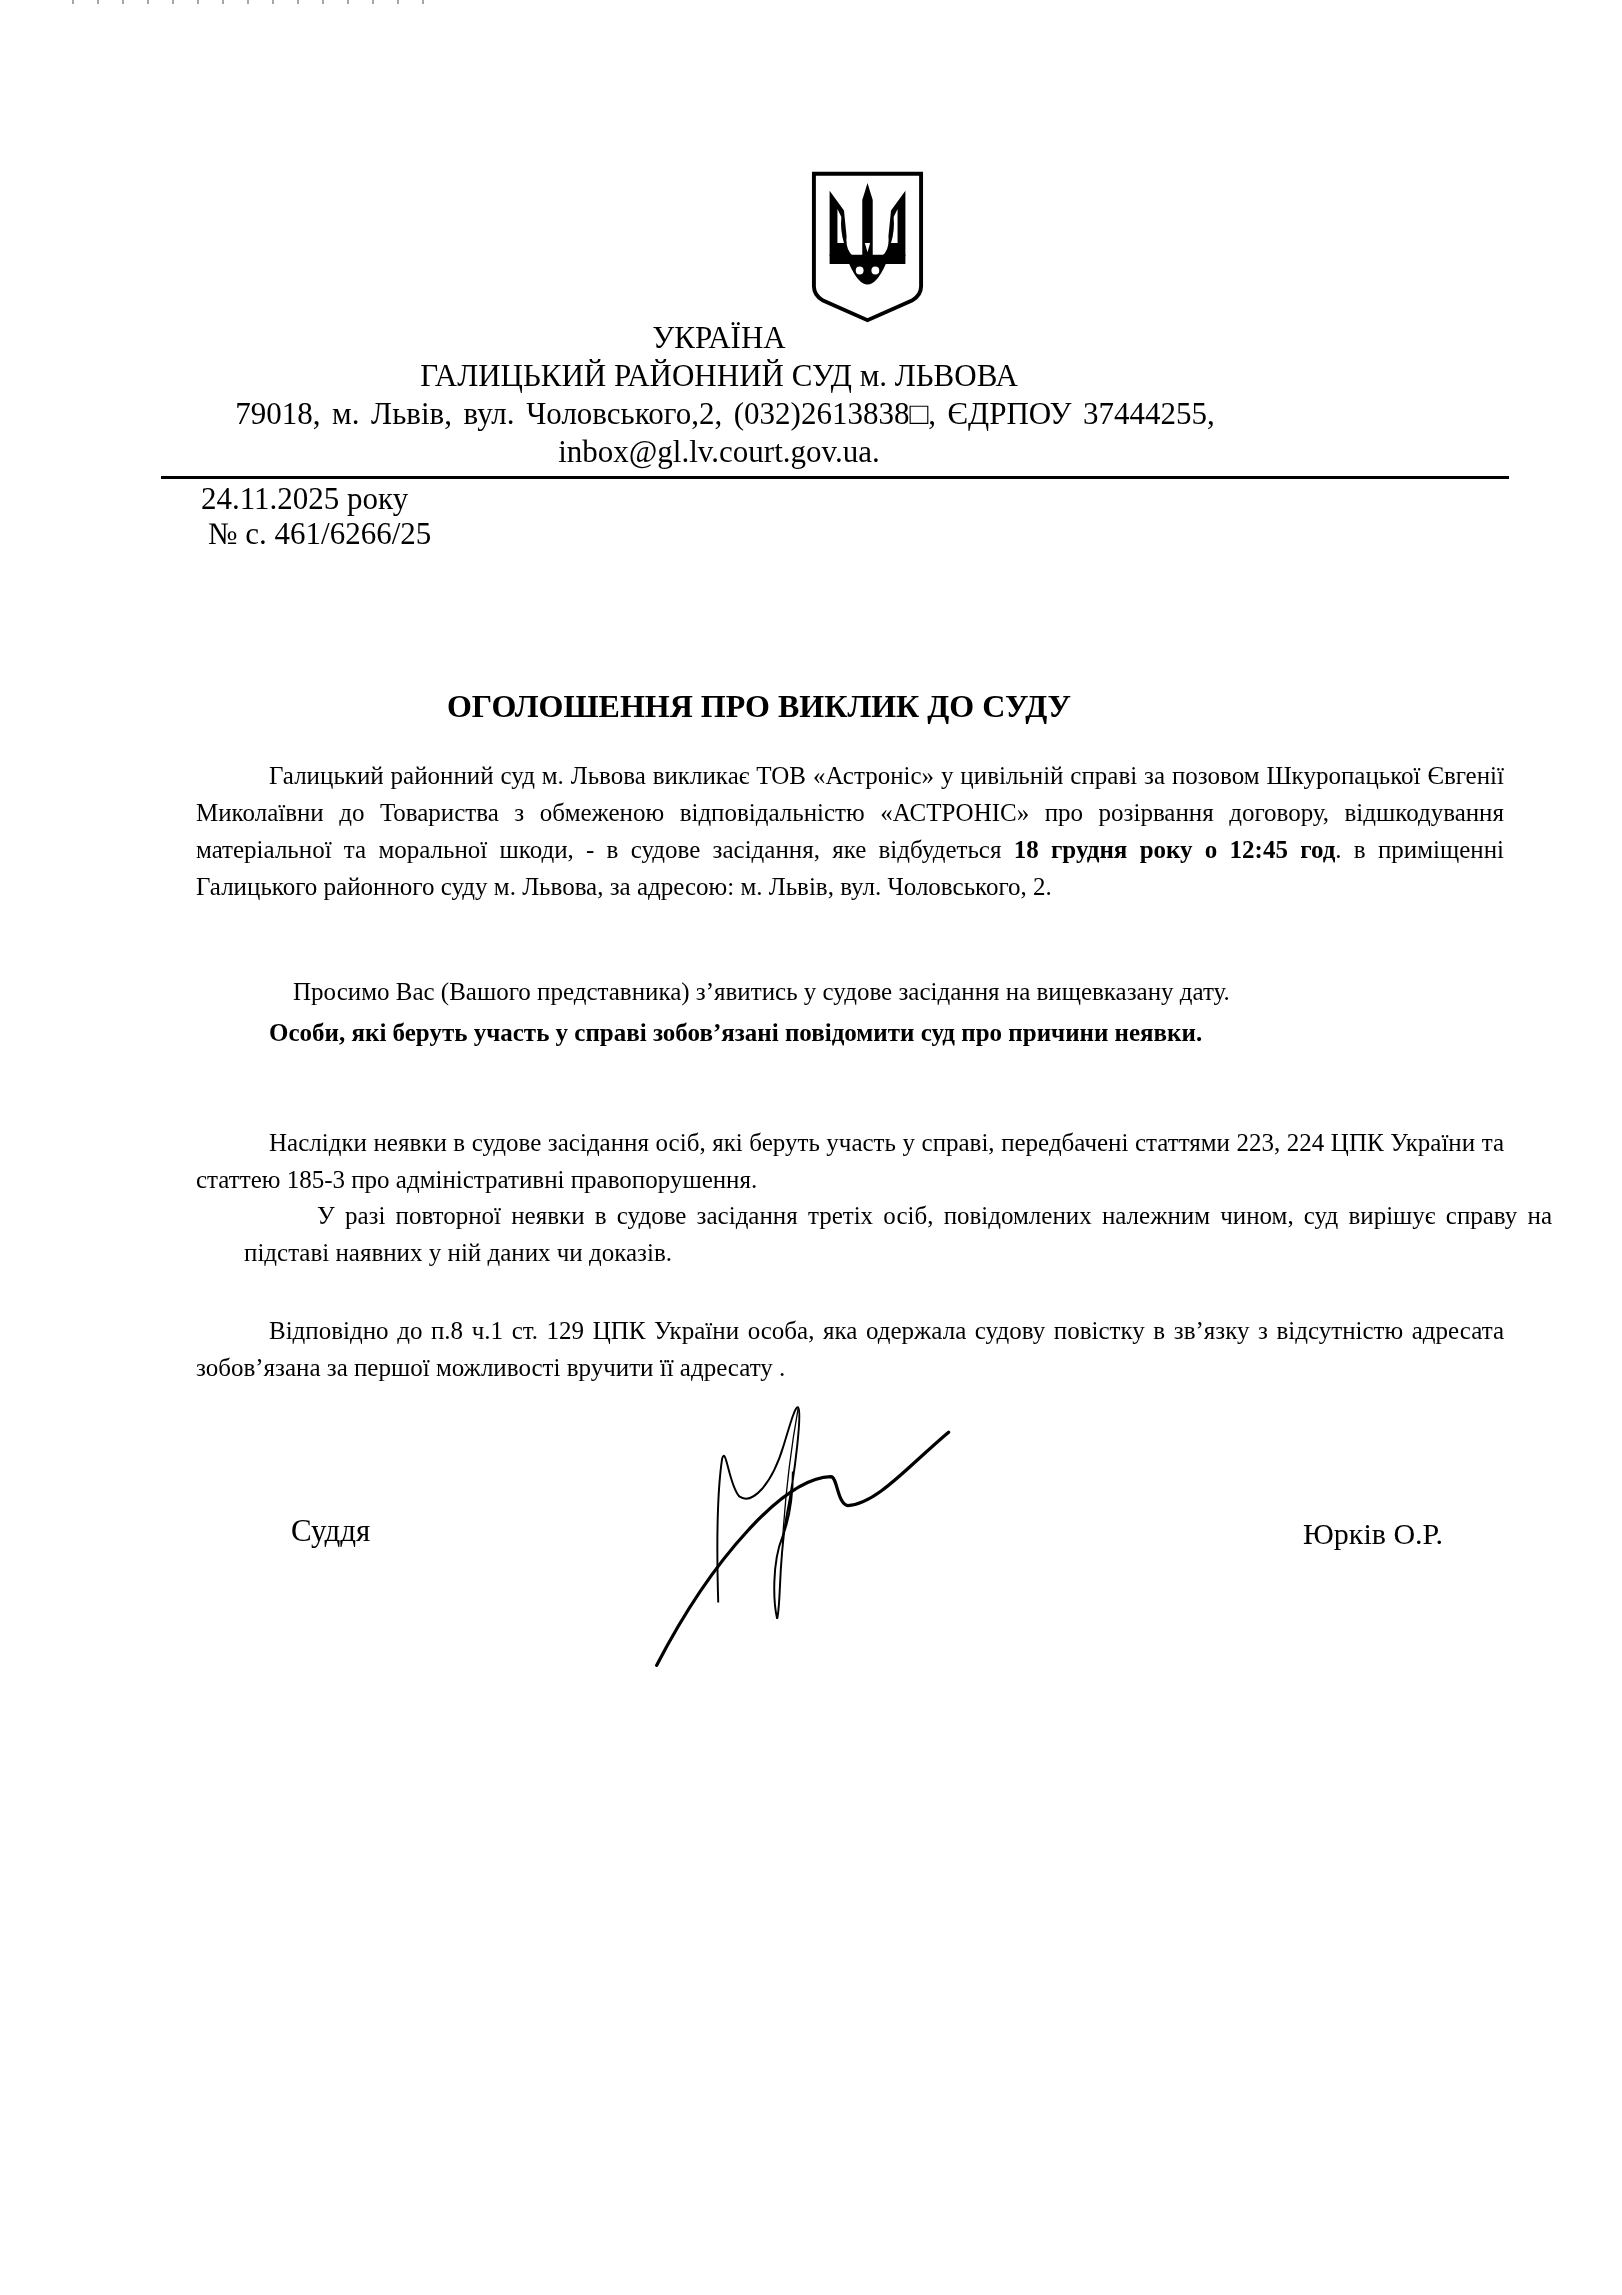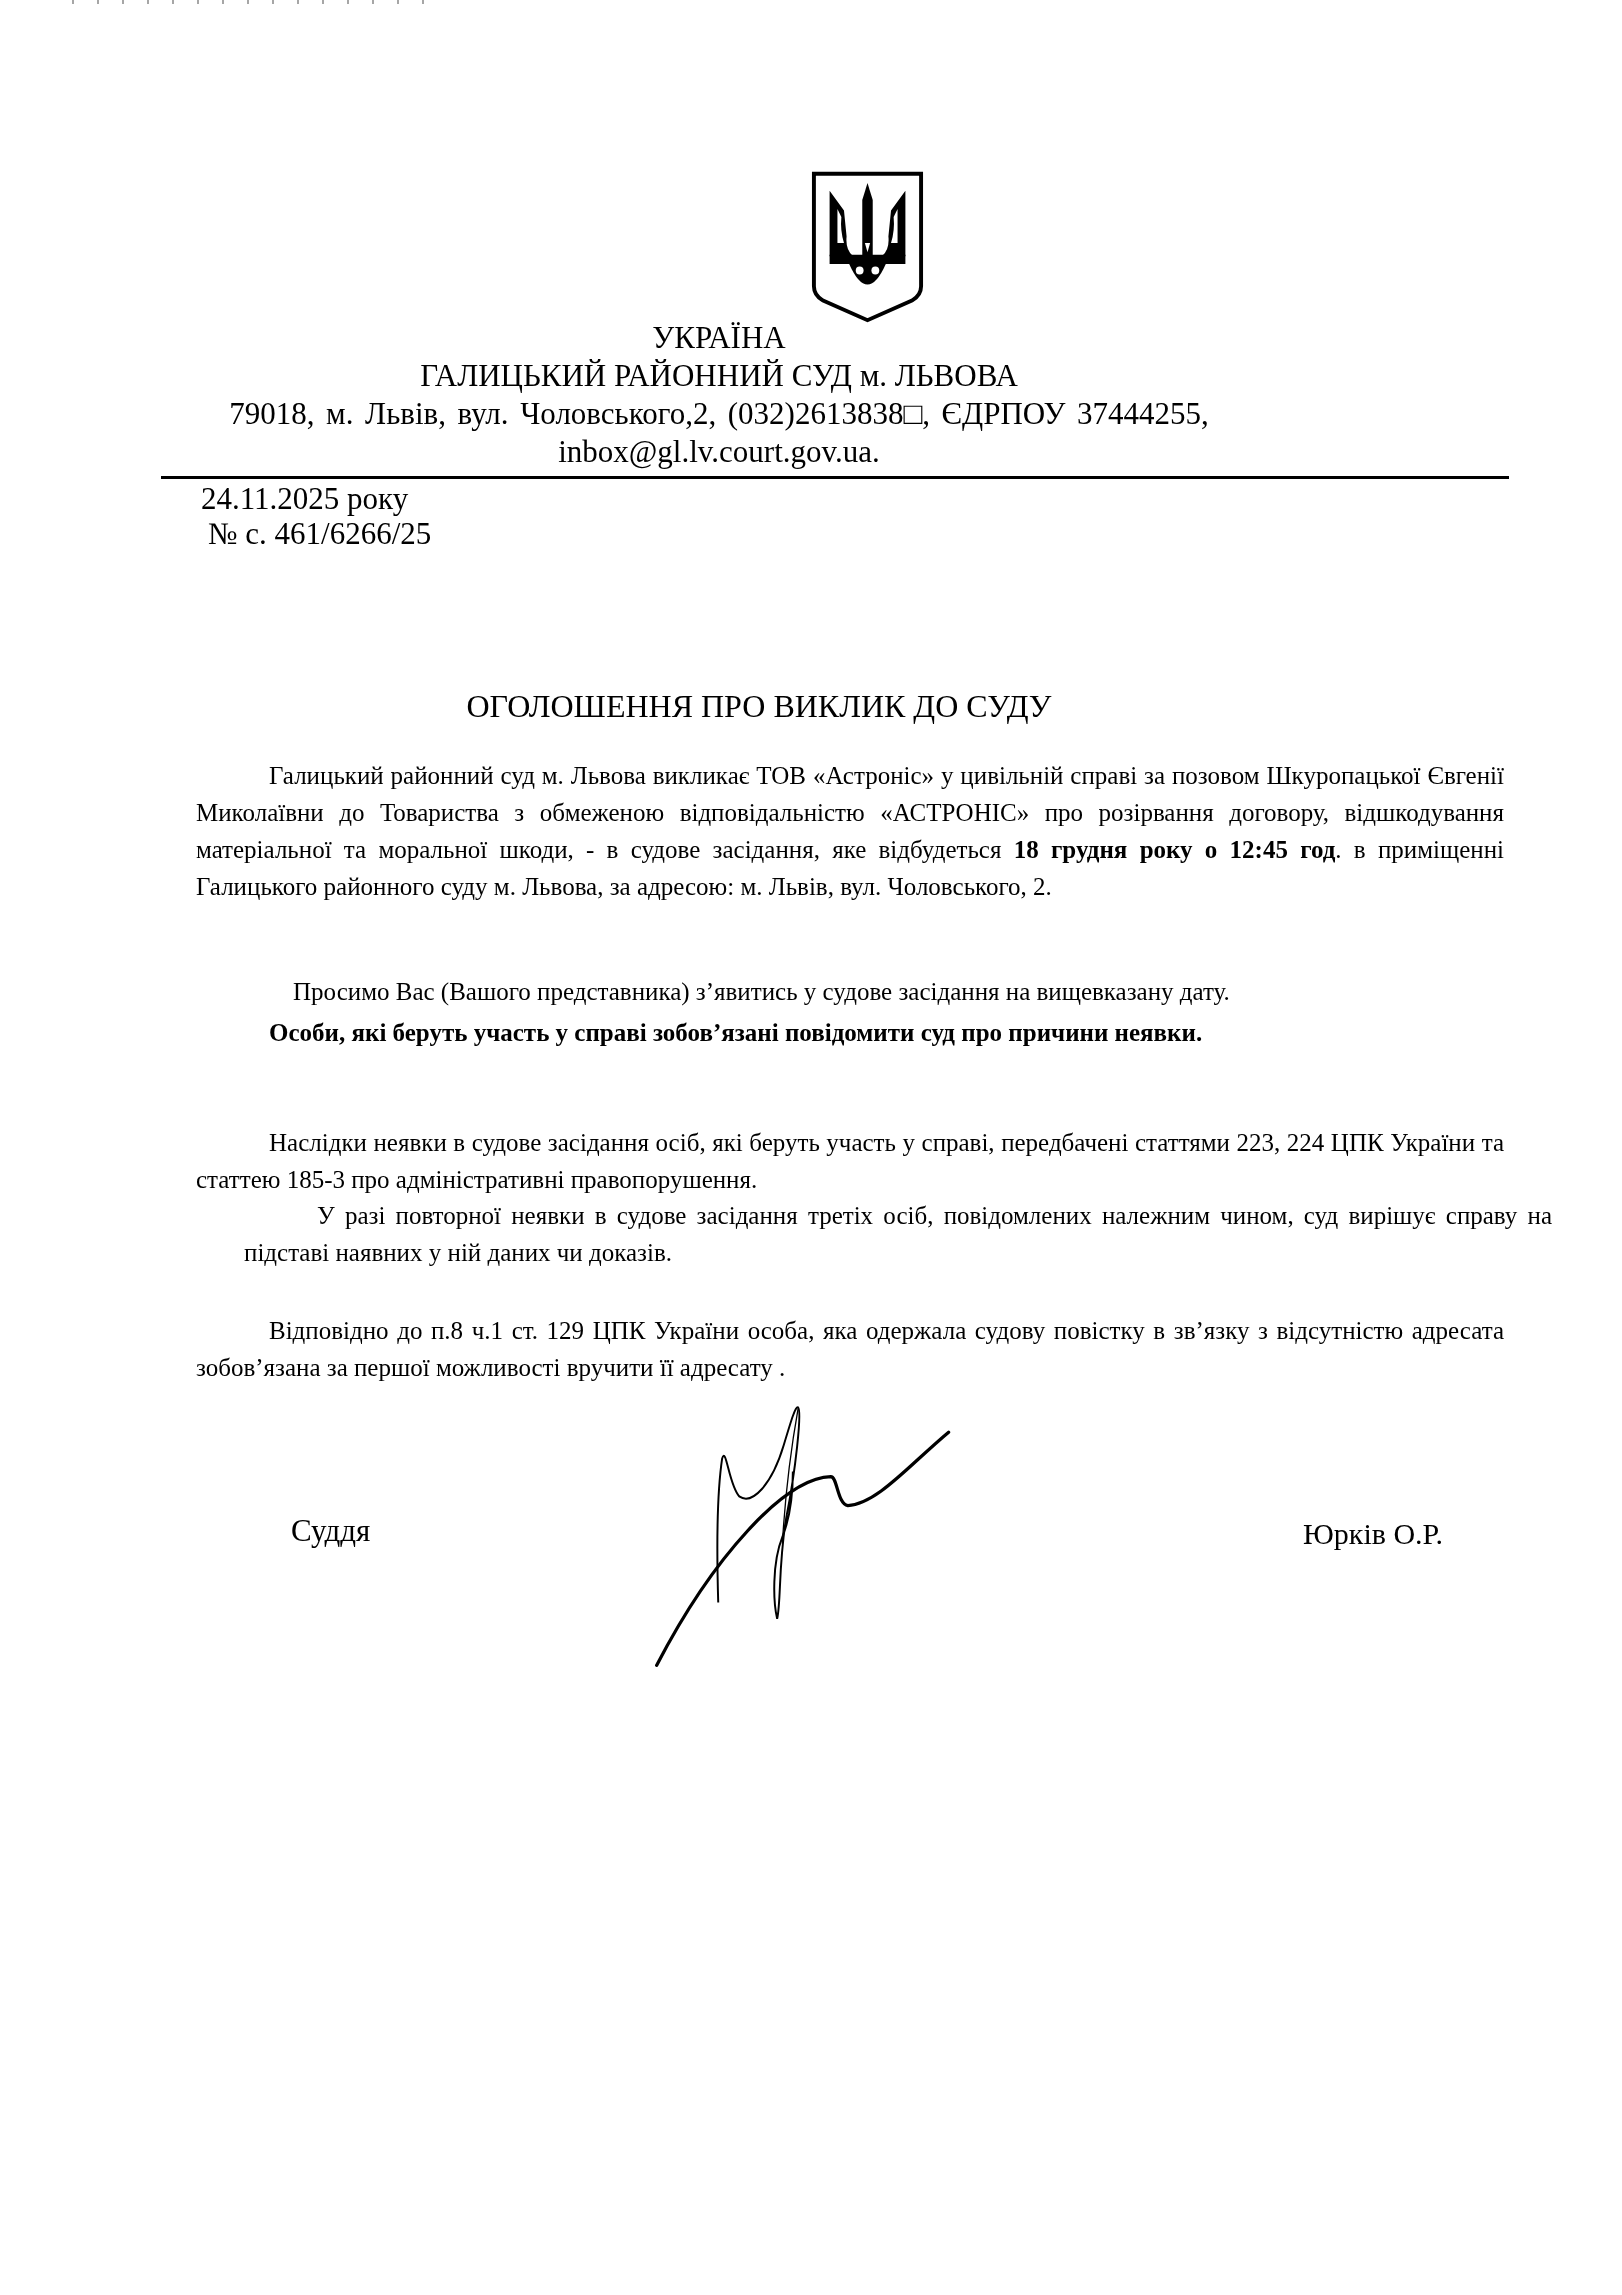--- a/index.html
+++ b/index.html
@@ -34,21 +34,21 @@
     .header-line {
       position: absolute;
       left: 0;
       width: 1438px;
       text-align: center;
       font-size: 31px;
       line-height: 37px;
     }
     .h-country { top: 319px; }
     .h-court { top: 357px; }
-    .h-address { top: 395px; word-spacing: 3.9px; }
+    .h-address { top: 395px; word-spacing: 3.9px; margin-left: 6px; }
     .h-email { top: 433px; }
     .h-email span { }
     .rule {
       position: absolute;
       left: 161px;
       top: 476px;
       width: 1348px;
       height: 2.6px;
       background: #000;
     }
@@ -59,21 +59,21 @@
       line-height: 37px;
     }
     .meta-date { top: 480px; }
     .meta-case { top: 515px; margin-left: 7px; }
     .title {
       position: absolute;
       left: 0;
       width: 1518px;
       top: 687px;
       text-align: center;
-      font-weight: normal;
+      font-weight: bold;
       font-size: 32px;
       line-height: 39px;
     }
     .para {
       position: absolute;
       left: 196px;
       width: 1308px;
       font-size: 25px;
       line-height: 37px;
       text-align: justify;

